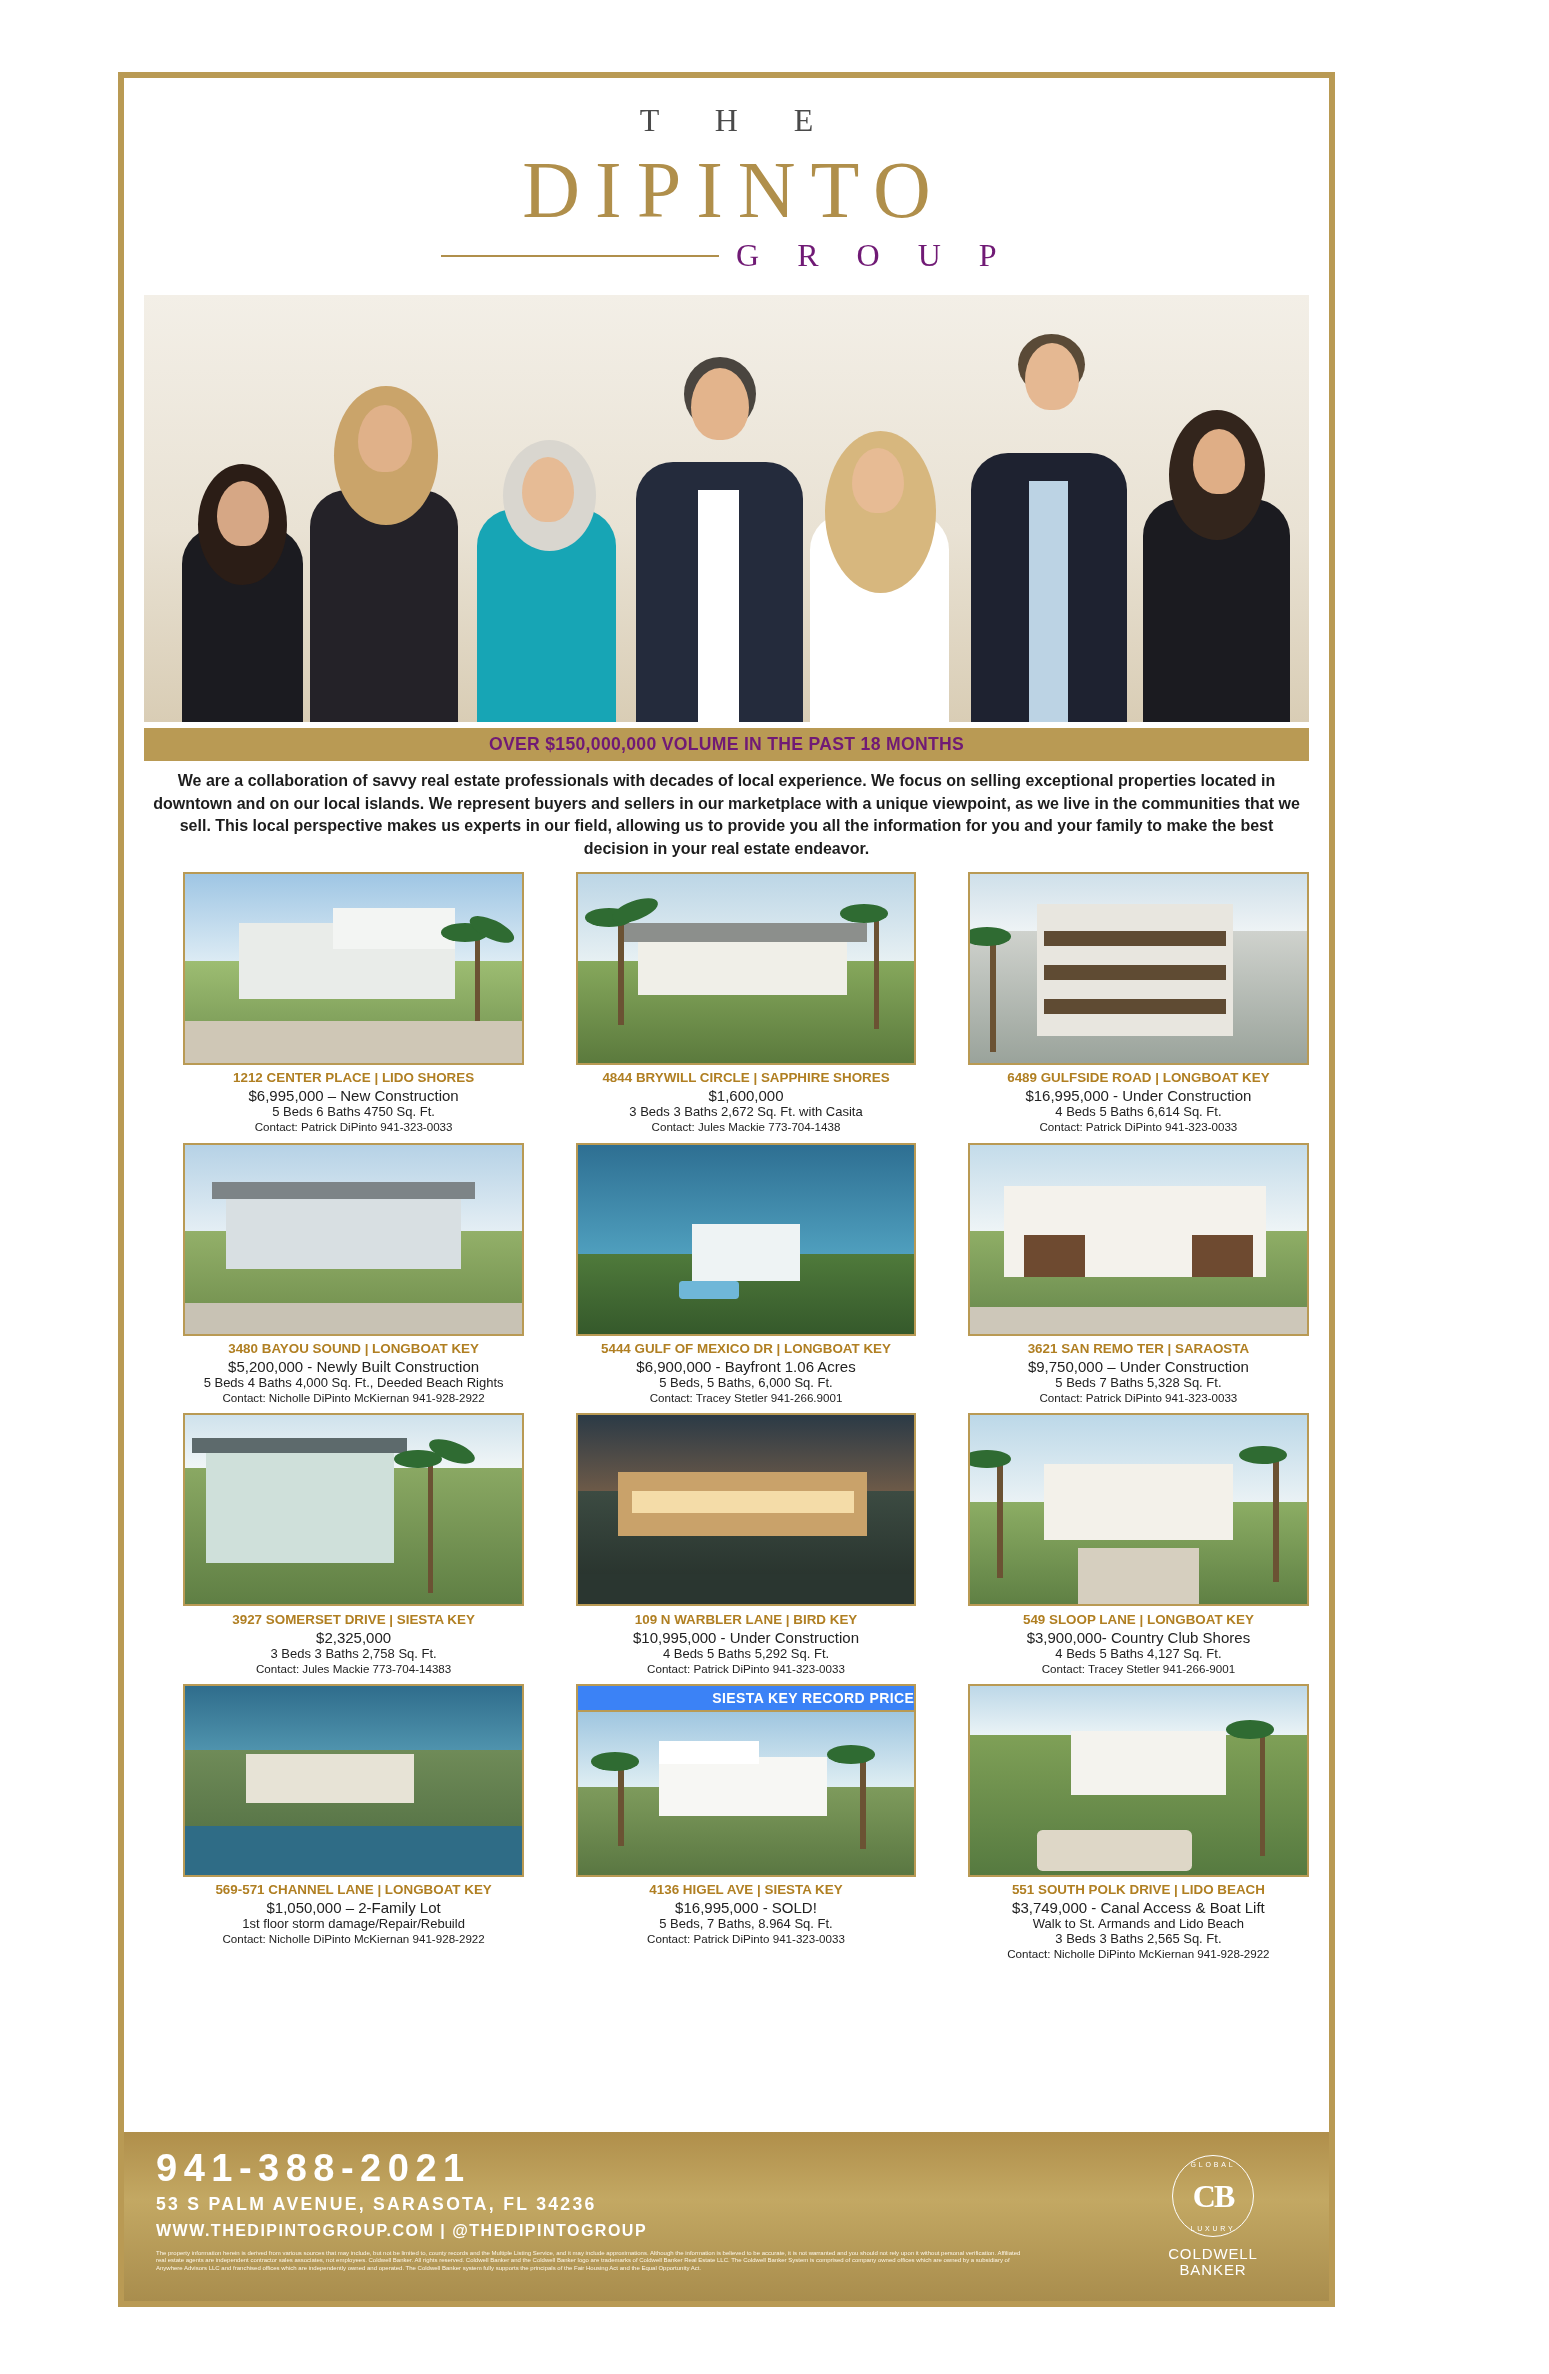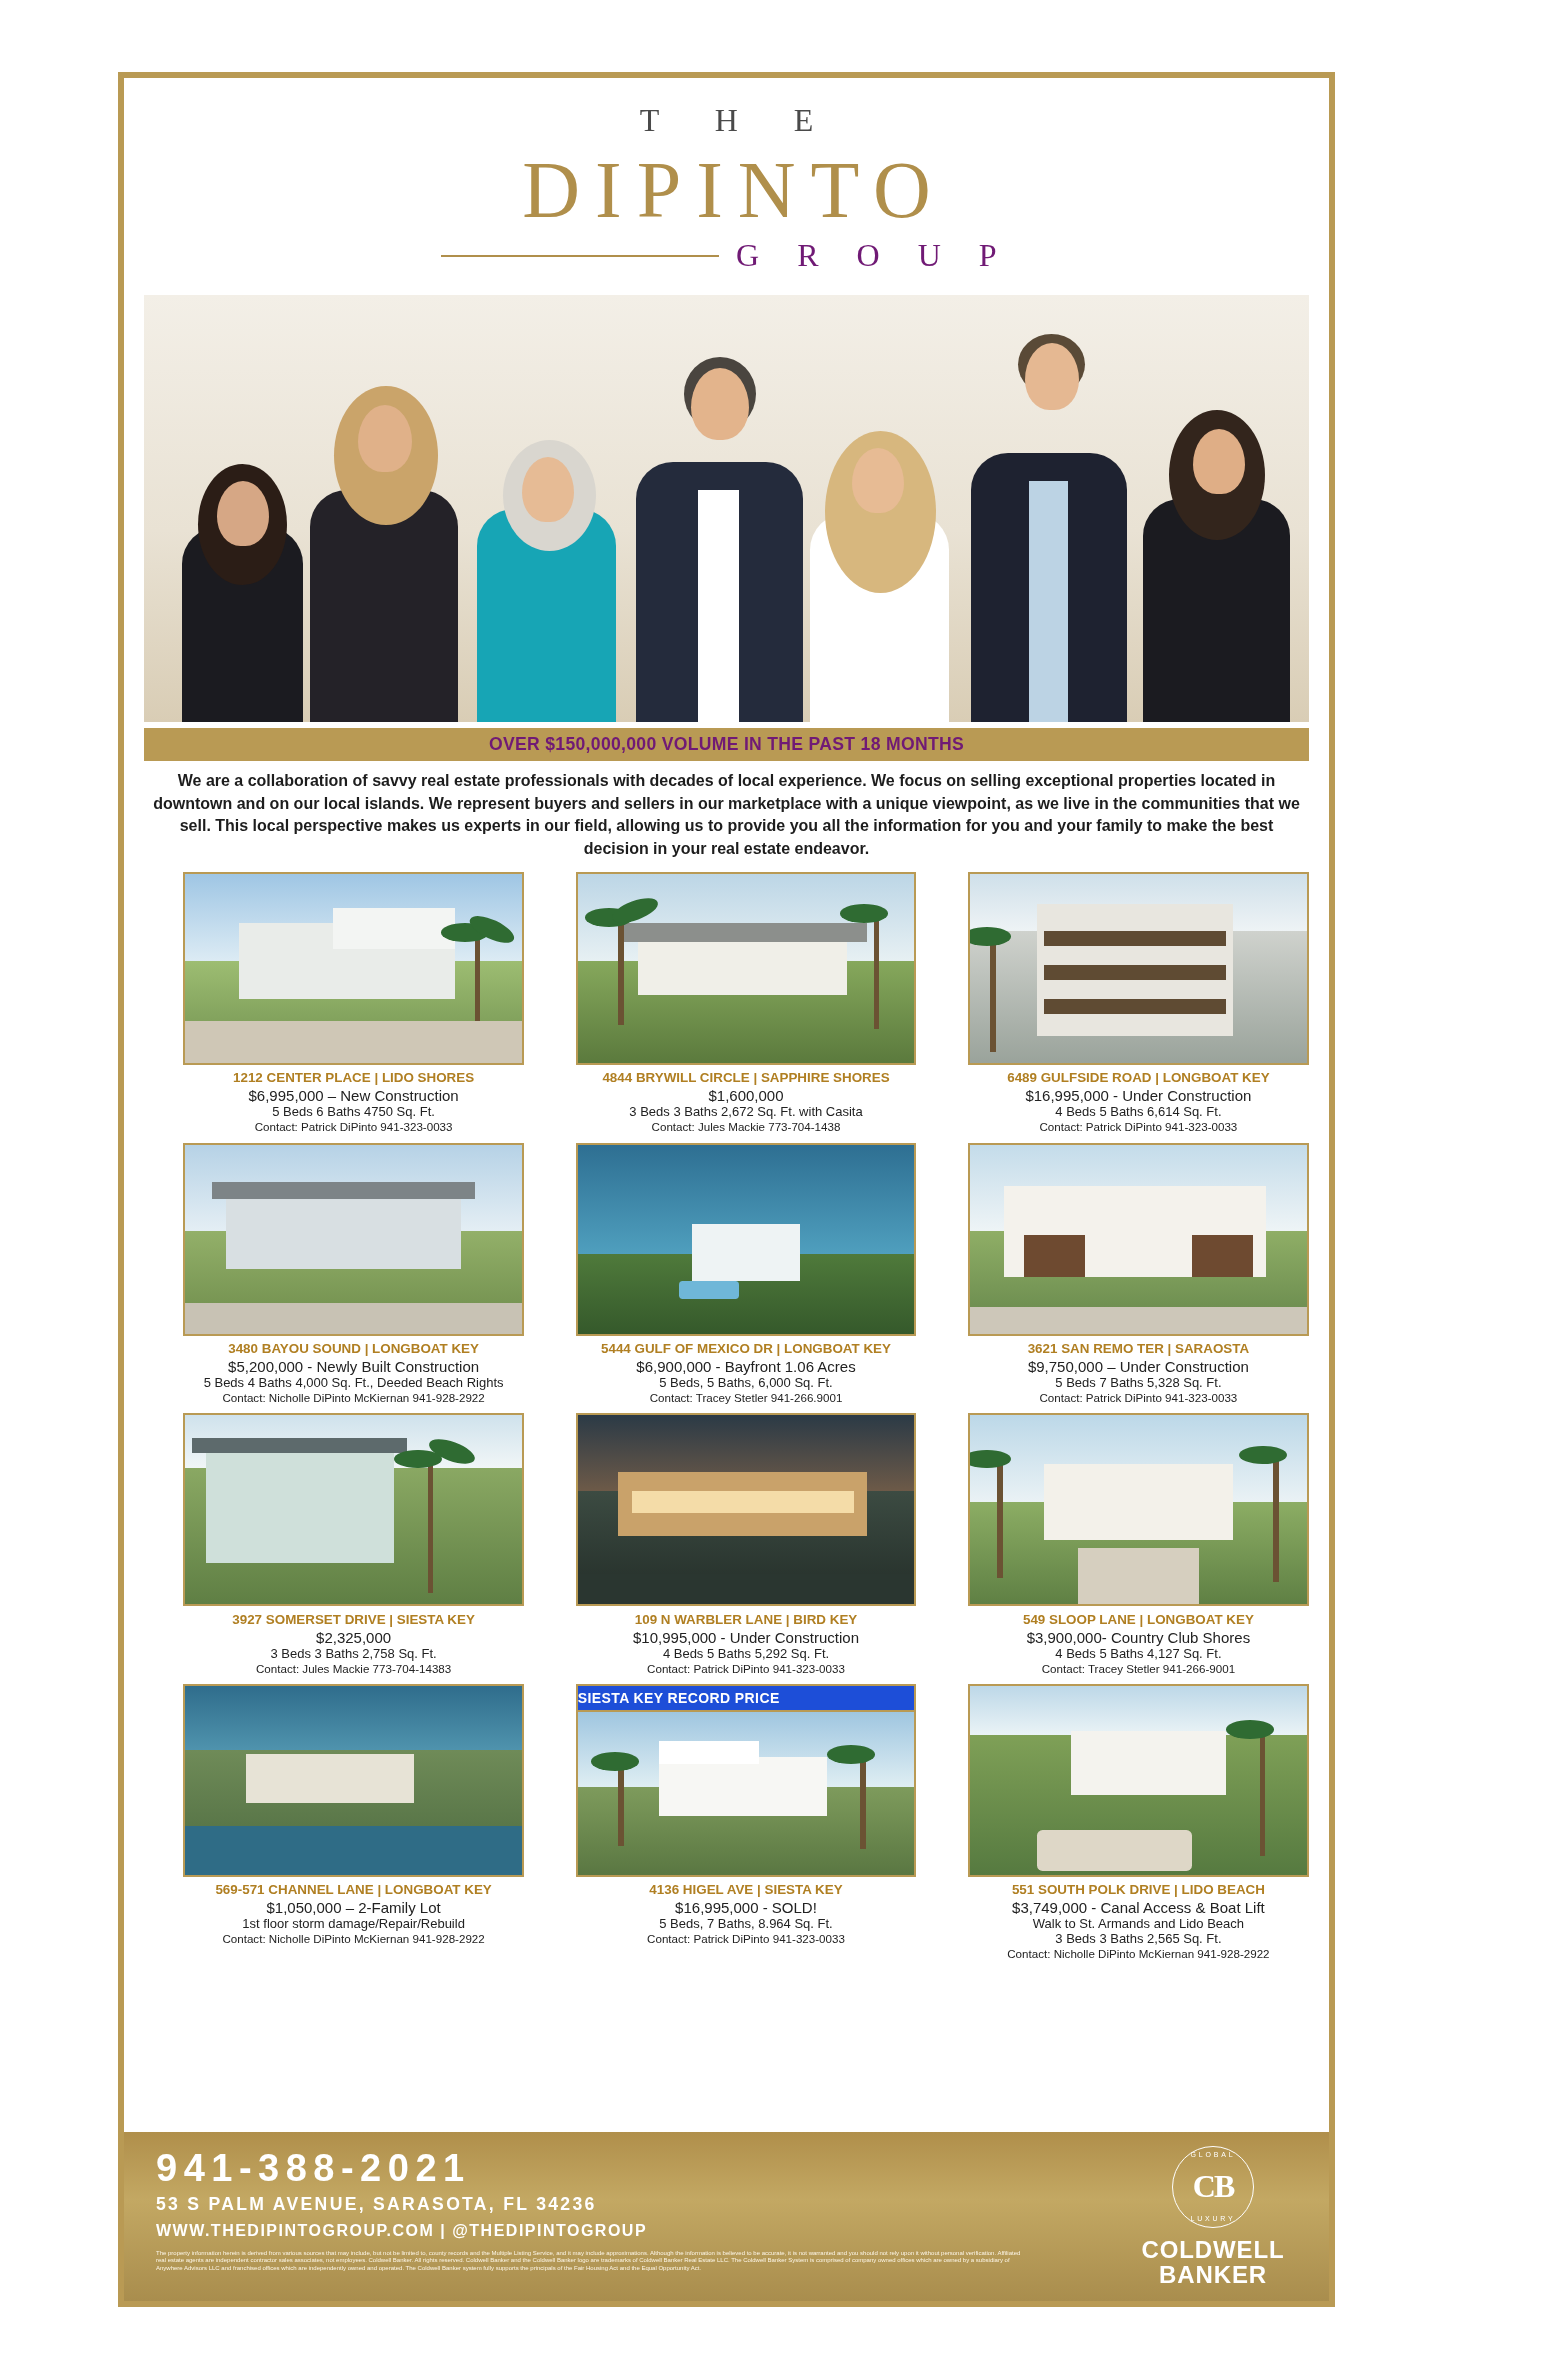--- a/index.html
+++ b/index.html
@@ -80,21 +80,21 @@
     display:grid;grid-template-columns:repeat(3,1fr);
     column-gap:13px;row-gap:9.3px;
   }
   .card{display:flex;flex-direction:column;align-items:center;padding-left:39px;}
   .photo{
     width:100%;height:193px;border:2.8px solid #b99a54;box-sizing:border-box;
     position:relative;overflow:hidden;background:#cfd6d8;
   }
   .banner{
     width:100%;height:26px;border:2.8px solid #b99a54;border-bottom:none;box-sizing:border-box;
-    background:#1d4ed8;display:flex;align-items:center;justify-content:flex-start;
+    background:#3b82f6;display:flex;align-items:center;justify-content:flex-end;
   }
   .banner span{color:#ffffff;font-weight:bold;font-size:14px;letter-spacing:0.4px;}
   .c-title{color:#b07f22;font-weight:bold;font-size:13.4px;margin-top:5.6px;text-align:center;}
   .c-price{font-size:15px;margin-top:1.9px;text-align:center;}
   .c-specs{font-size:13px;text-align:center;}
   .c-contact{font-size:11.6px;text-align:center;margin-top:0.9px;}
 
   
   .footer{
     position:absolute;left:0;right:0;bottom:0;height:169px;
@@ -104,21 +104,21 @@
   .footer-left{flex:1;padding:15px 0 0 32px;color:#ffffff;}
   .phone{font-size:38px;letter-spacing:6.5px;font-weight:bold;}
   .addr{font-size:17.6px;letter-spacing:2.3px;font-weight:bold;margin-top:4px;}
   .web{font-size:16px;letter-spacing:1.5px;margin-top:7.4px;font-weight:bold;}
   .disclaimer{font-size:6px;line-height:1.25;margin-top:9.3px;max-width:872px;color:#fdf6e7;}
   .footer-right{width:232px;display:flex;flex-direction:column;align-items:center;justify-content:center;color:#fff;}
   .cb-seal{width:80px;height:80px;border-radius:50%;border:1.9px solid #fff;display:flex;align-items:center;justify-content:center;position:relative;}
   .cb-seal .cb{font-family:"Liberation Serif",serif;font-size:32px;font-weight:bold;letter-spacing:-1.9px;}
   .cb-seal .top-word{position:absolute;top:4.6px;font-size:7px;letter-spacing:2.8px;}
   .cb-seal .bot-word{position:absolute;bottom:4.6px;font-size:7px;letter-spacing:2.8px;}
-  .cb-name{margin-top:9.3px;text-align:center;font-size:24px;font-weight:bold;letter-spacing:0.9px;line-height:1.05;}
+  .cb-name{margin-top:9.3px;text-align:center;font-size:15px;font-weight:normal;letter-spacing:0.9px;line-height:1.05;}
 
   
   .sky{position:absolute;left:0;right:0;top:0;height:46%;background:linear-gradient(180deg,#9fc6e4,#dcebf4);}
   .ground{position:absolute;left:0;right:0;bottom:0;height:54%;background:linear-gradient(180deg,#7fa05a,#5d7f43);}
   .house{position:absolute;background:#eef0ef;}
   .roofline{position:absolute;background:#6a6f73;}
   .water{position:absolute;left:0;right:0;top:0;height:58%;background:linear-gradient(180deg,#2e6f92,#4f9fbe);}
   .palm-trunk{position:absolute;width:5.6px;background:#6b5233;}
   .palm-leaf{position:absolute;width:48px;height:18.6px;border-radius:50%;background:#2f6b32;}
   .drive{position:absolute;background:#d8d3c8;}

